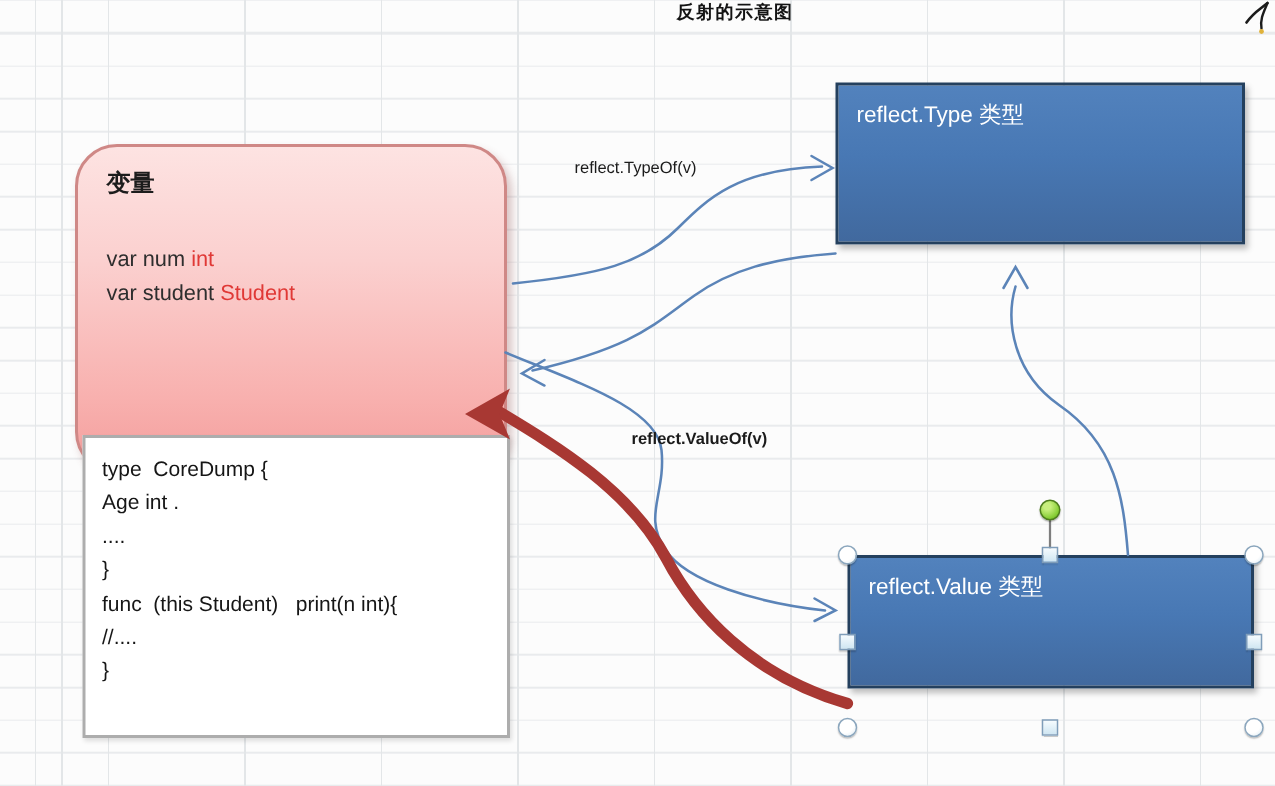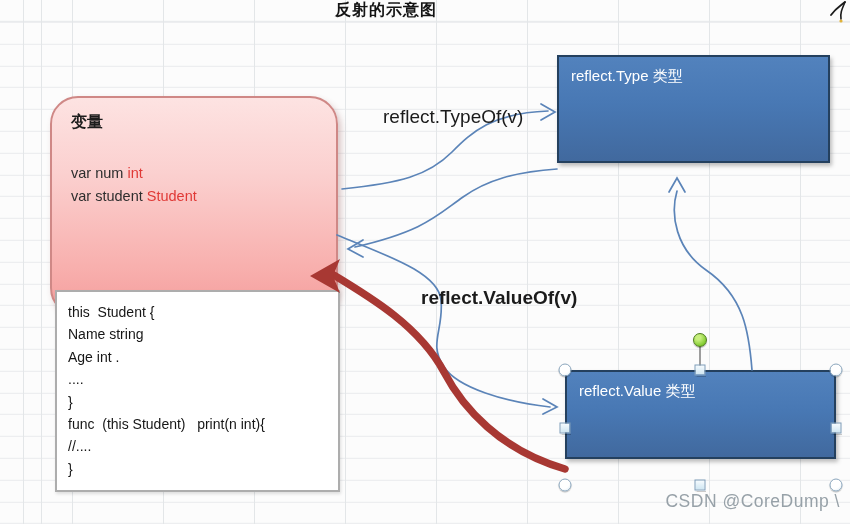--- a/index.html
+++ b/index.html
@@ -8,22 +8,22 @@
     background-color:#fcfcfc;
     background-image:
       linear-gradient(to right, transparent 23px, #e3e6e8 23px, #e3e6e8 24px, transparent 24px),
       repeating-linear-gradient(to right, #e3e6e8 0 1px, transparent 1px 91px),
       repeating-linear-gradient(to bottom, #e9ebed 0 1px, transparent 1px 21.8px);
     background-position:0 0, 72px 0, 0 21.8px;
     font-family:"Liberation Sans", sans-serif;
   }
   .abs{position:absolute;}
   .page-title{
-    left:335px;top:0;width:310px;
-    font-size:16px;font-weight:600;color:#141414;letter-spacing:1px;z-index:3;
+    left:335px;top:0;width:310px;text-align:center;
+    font-size:12px;font-weight:600;color:#141414;letter-spacing:1px;z-index:3;
   }
   
   .variable-shape{
     left:50px;top:96px;width:288px;height:220px;z-index:1;
     border:2px solid #cf8886;border-radius:28px;
     background:linear-gradient(180deg,#fde3e2 0%,#fbd0cf 35%,#f8b0ae 78%,#f49d9c 100%);
     box-shadow:3px 4px 6px rgba(140,70,70,.30);
     padding:14px 0 0 19px;box-sizing:border-box;
   }
   .variable-heading{font-size:16px;font-weight:bold;color:#1c1c1c;margin:0 0 29px 0;}
@@ -40,21 +40,21 @@
   .value-shape{left:565px;top:370px;width:271px;height:89px;}
   
   .code-shape{
     left:55px;top:290px;width:285px;height:202px;z-index:1;
     background:#fff;border:2px solid #adadad;box-sizing:border-box;
     box-shadow:1px 2px 3px rgba(0,0,0,.12);
     padding:9px 0 0 11px;
   }
   .code-line{font-size:14px;color:#161616;line-height:22.4px;white-space:pre;}
   
-  .conn-label{z-index:3;font-size:19px;color:#1b1b1b;white-space:nowrap;}
+  .conn-label{z-index:3;font-size:11px;color:#1b1b1b;white-space:nowrap;}
   .typeof-label{left:383px;top:106px;}
   .valueof-label{left:421px;top:287px;font-weight:bold;}
   
   .connector-layer{left:0;top:0;z-index:2;pointer-events:none;}
   
   .handle{z-index:4;transform:translate(-50%,-50%);box-sizing:border-box;}
   .handle-circle{
     width:13px;height:13px;border-radius:50%;
     background:radial-gradient(circle at 35% 30%,#ffffff 55%,#d9e8f2 100%);
     border:1.5px solid #8ba6bd;box-shadow:0 1px 1px rgba(0,0,0,.25);
@@ -96,22 +96,21 @@
 
   <div class="abs blue-shape type-shape">
     <span>reflect.Type 类型</span>
   </div>
 
   <div class="abs blue-shape value-shape">
     <span>reflect.Value 类型</span>
   </div>
 
   <div class="abs code-shape">
-    <div class="code-line">this  Student {</div>
-    <div class="code-line">Name string</div>
+    <div class="code-line">type  CoreDump {</div>
     <div class="code-line">Age int .</div>
     <div class="code-line">....</div>
     <div class="code-line">}</div>
     <div class="code-line">func  (this Student)   print(n int){</div>
     <div class="code-line">//....</div>
     <div class="code-line">}</div>
   </div>
 
   <svg class="abs connector-layer" width="850" height="524" viewBox="0 0 850 524">
 
@@ -149,15 +148,14 @@
   <div class="abs handle handle-rotate" style="left:700px;top:340px;"></div>
   <div class="abs handle handle-circle" style="left:565px;top:370px;"></div>
   <div class="abs handle handle-square" style="left:700px;top:370px;"></div>
   <div class="abs handle handle-circle" style="left:836px;top:370px;"></div>
   <div class="abs handle handle-square" style="left:565px;top:428px;"></div>
   <div class="abs handle handle-square" style="left:836px;top:428px;"></div>
   <div class="abs handle handle-circle" style="left:565px;top:485px;"></div>
   <div class="abs handle handle-square" style="left:700px;top:485px;"></div>
   <div class="abs handle handle-circle" style="left:836px;top:485px;"></div>
 
-  <div class="abs watermark">CSDN @CoreDump \</div>
 
 </div>
 
 </body></html>

